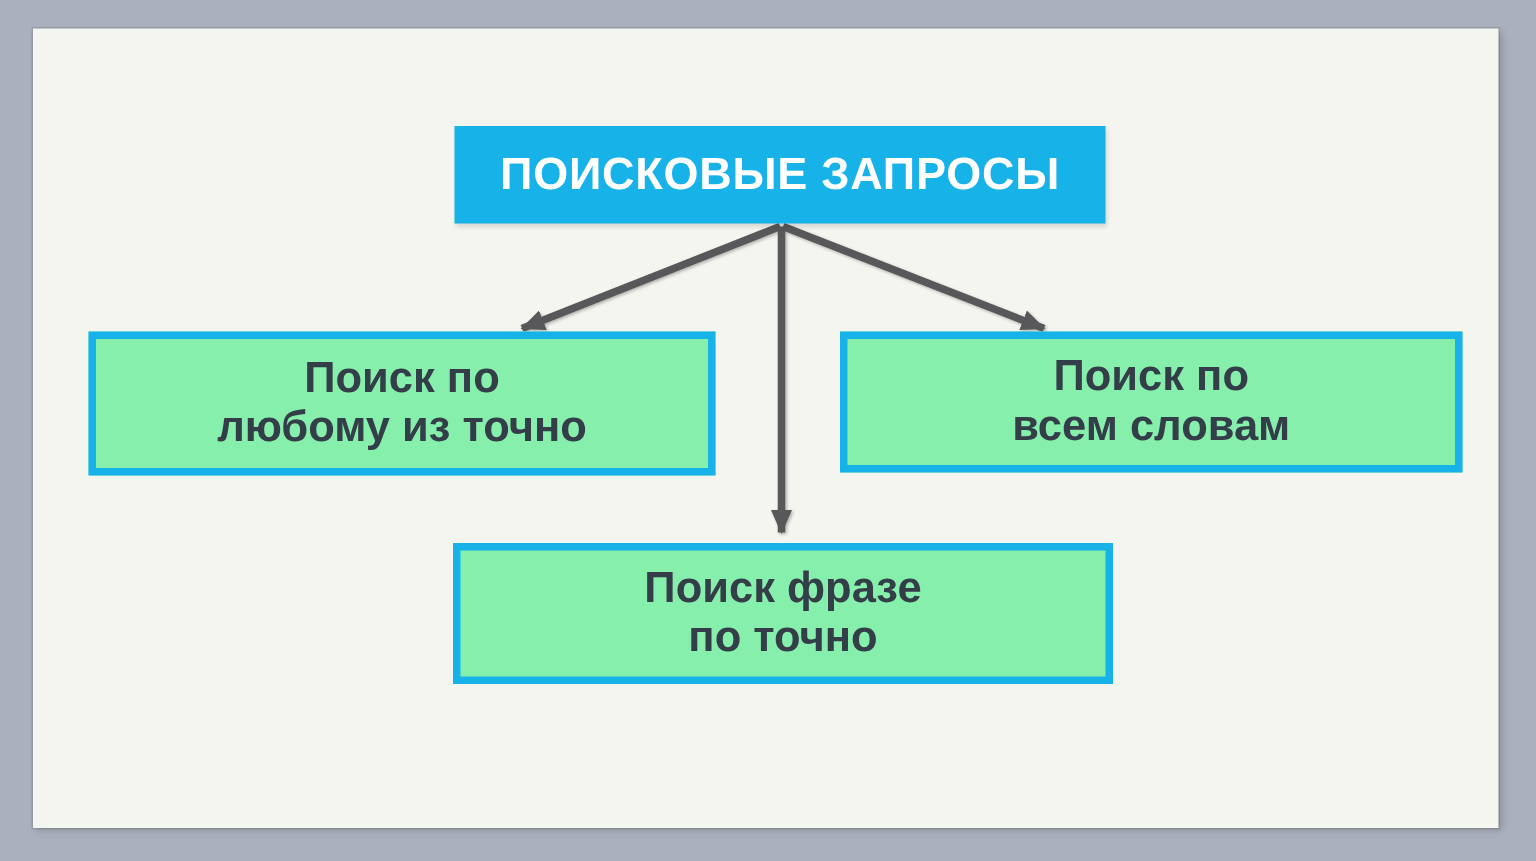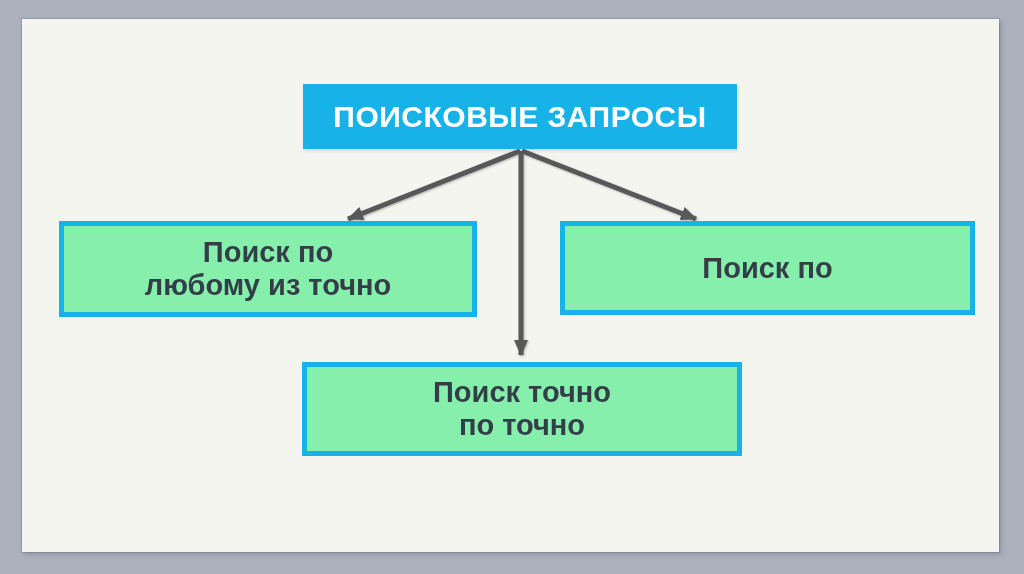--- a/index.html
+++ b/index.html
@@ -82,21 +82,22 @@
       <span>ПОИСКОВЫЕ ЗАПРОСЫ</span>
     </div>
 
     <div class="node child any">
       <span>Поиск по</span>
       <span>любому из точно</span>
     </div>
 
     <div class="node child all">
       <span>Поиск по</span>
+      <span>всем словам</span>
     </div>
 
     <div class="node child phrase">
-      <span>Поиск точно</span>
+      <span>Поиск фразе</span>
       <span>по точно</span>
     </div>
 
   </div>
 </div>
 
 </body></html>

